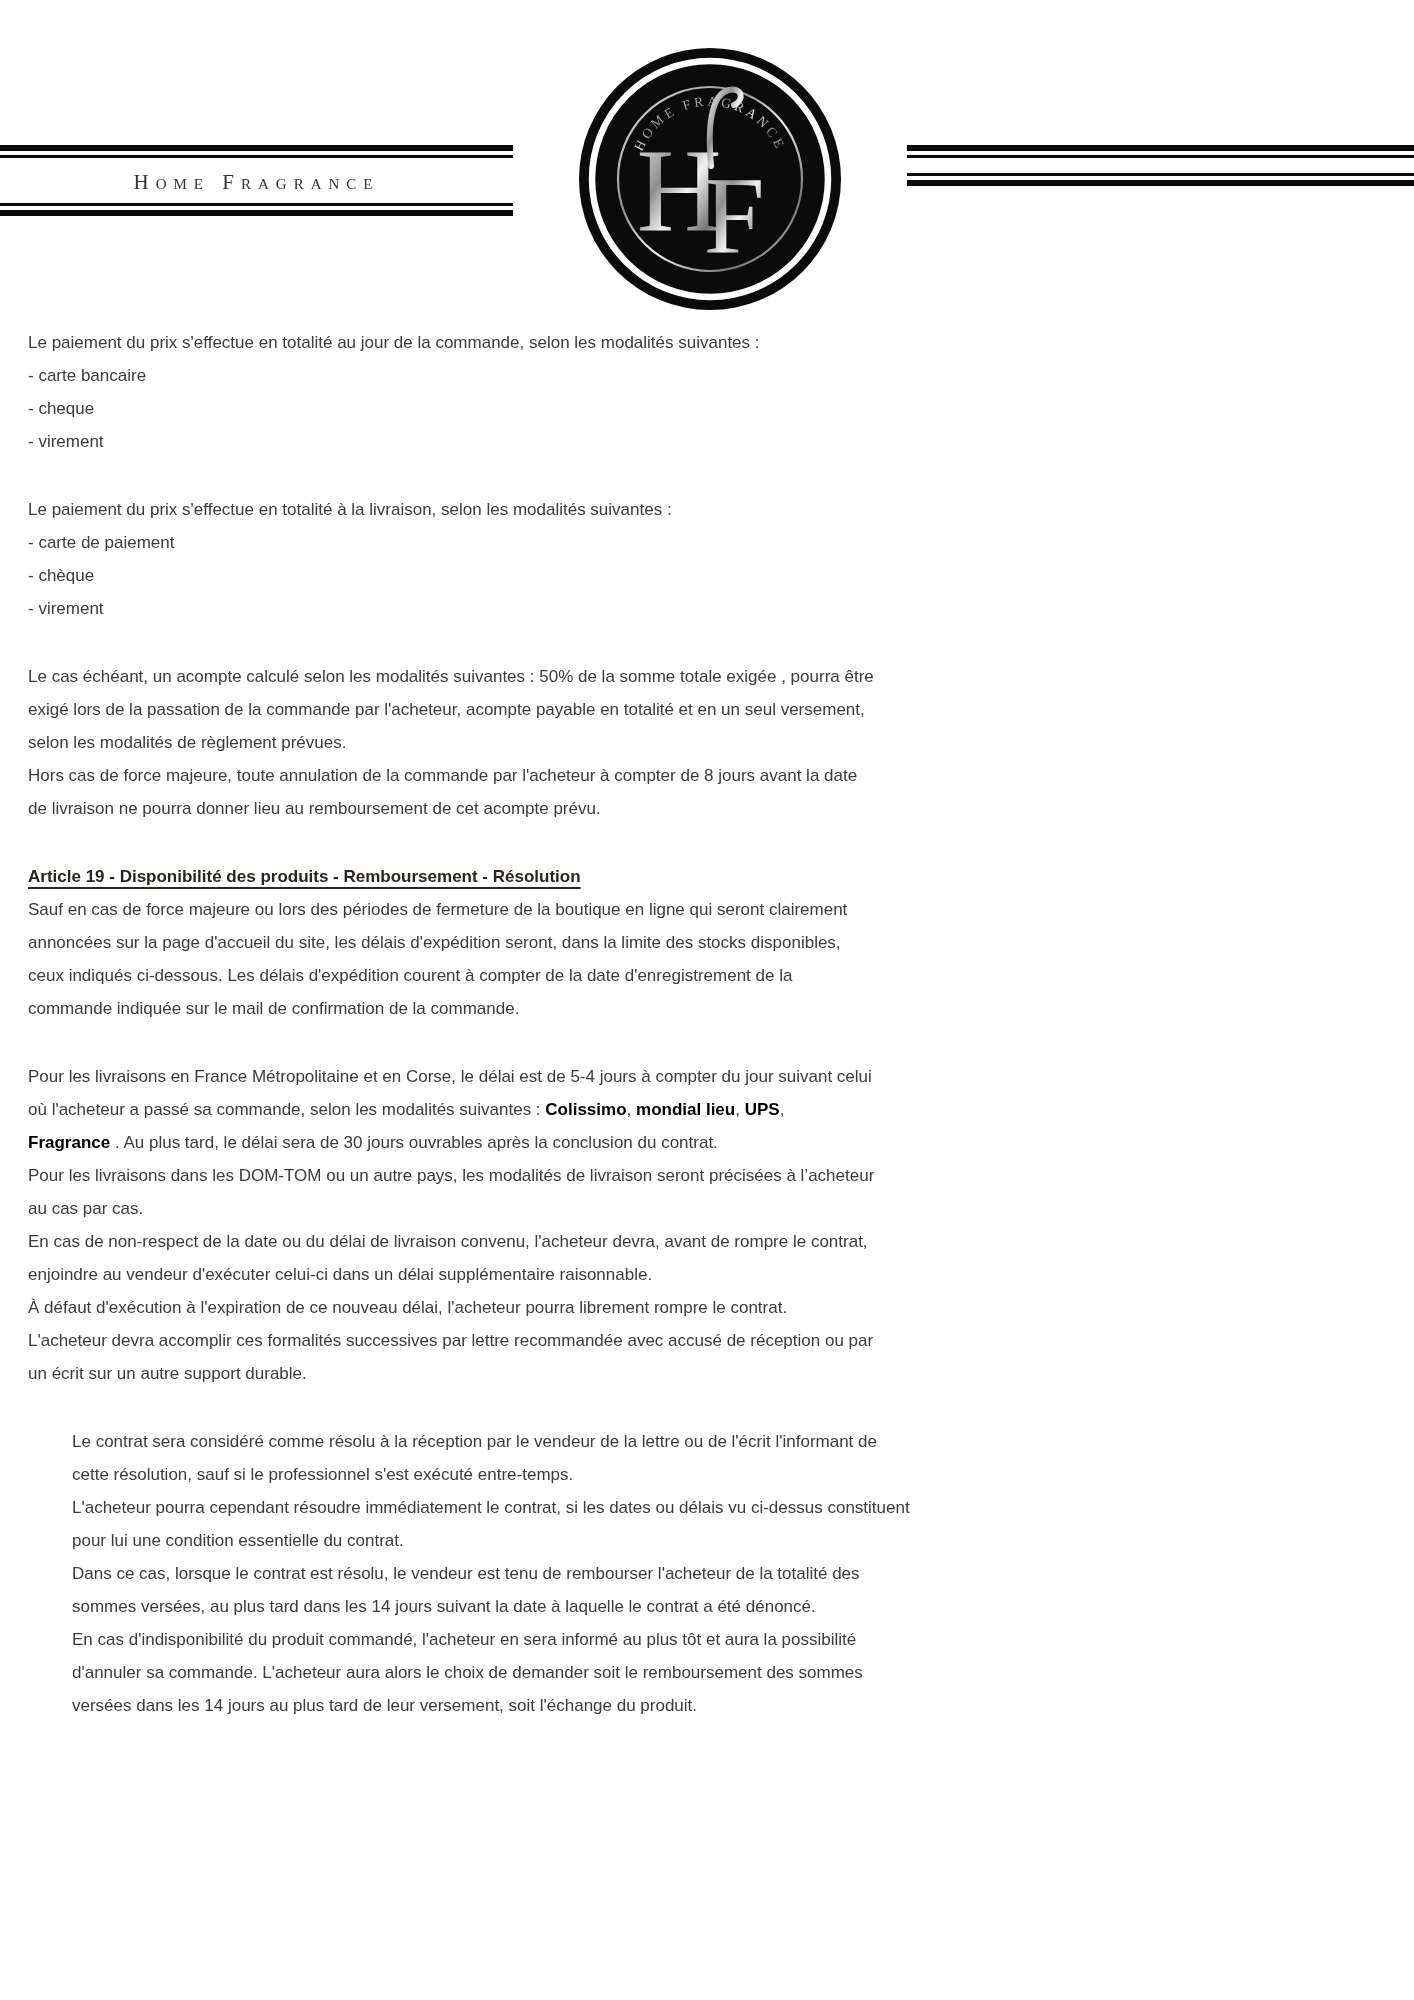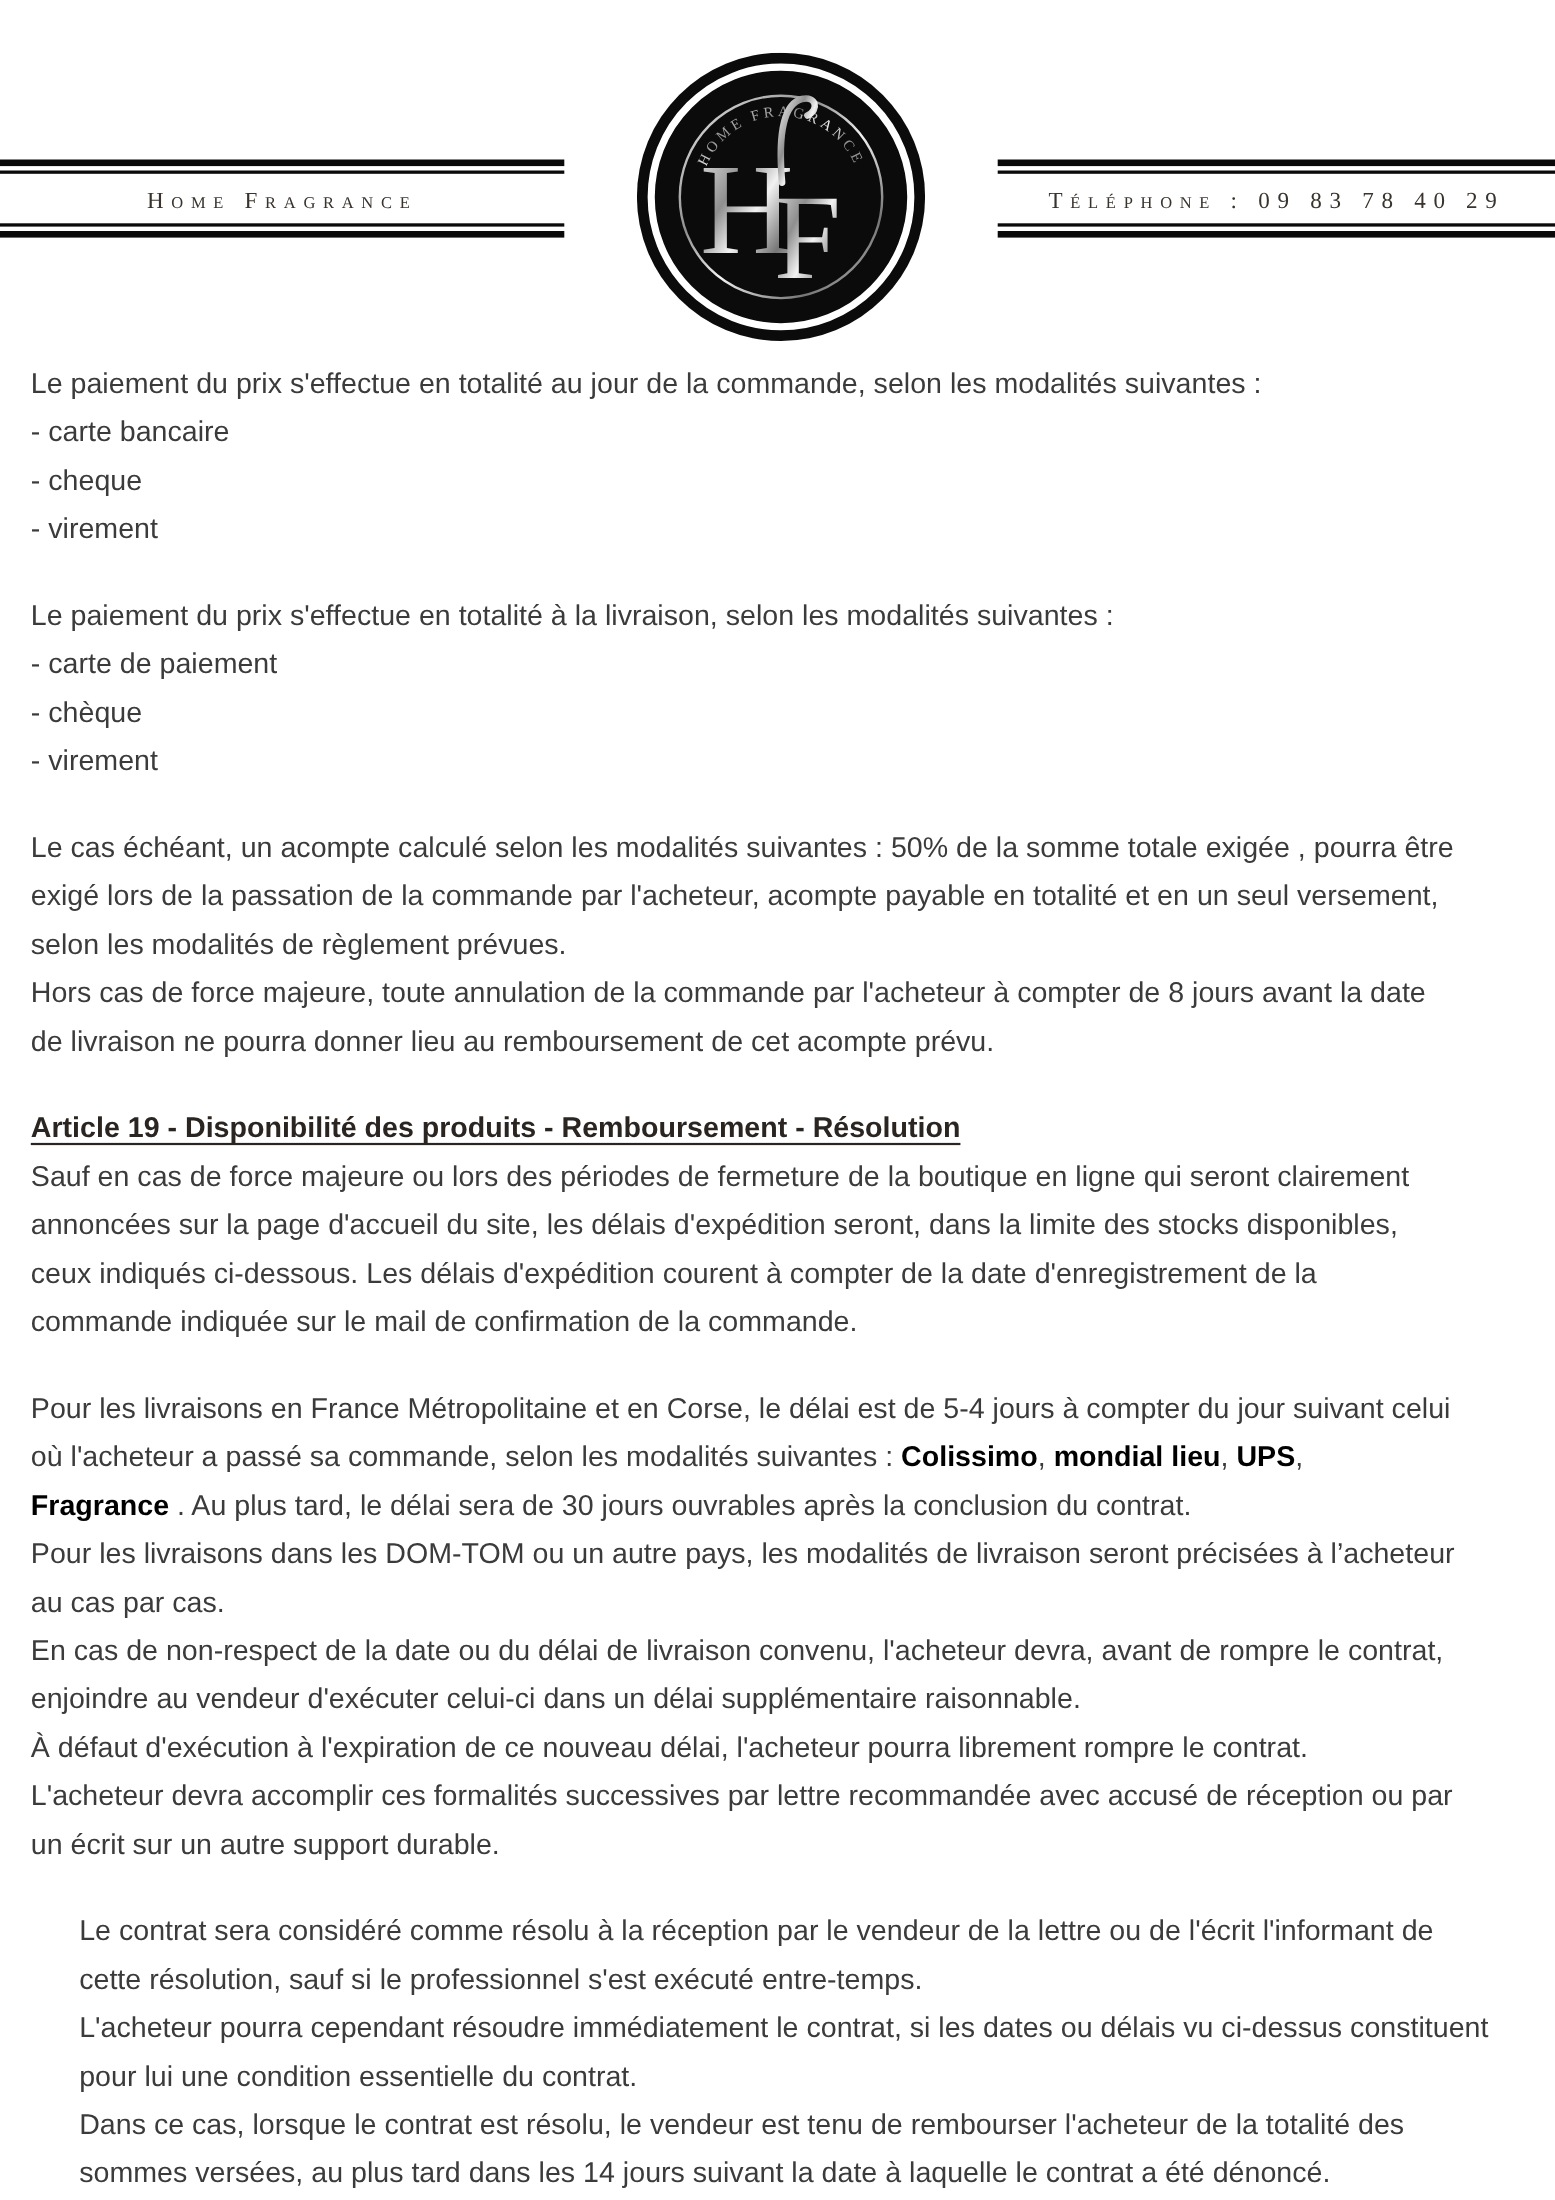--- a/index.html
+++ b/index.html
@@ -22,21 +22,21 @@
     font-variant:small-caps;
     font-size:21px; line-height:30px; letter-spacing:7px;
     color:#38332d; white-space:nowrap;
   }
   .logo-wrap { position:absolute; left:579px; top:48px; width:262px; height:262px; }
   .logo-wrap svg { display:block; }
 
   
   .content { padding:76px 24px 0 28px; }
   .para, .heading {
-    font-size:26px; line-height:44px; color:#3b3b3b;
+    font-size:17px; line-height:33px; color:#3b3b3b;
     white-space:pre-line; margin:0 0 35px 0;
   }
   .para .b { font-weight:700; color:#000000; }
   .heading {
     font-weight:700; color:#2a2521; margin-bottom:0;
     text-decoration:underline; text-decoration-thickness:2px; text-underline-offset:5px;
   }
   .para:last-child { margin-bottom:0;margin-left:44px; }
 </style>
 </head>
@@ -50,21 +50,20 @@
       <div class="rule"></div>
       <div class="band-text">
         <div class="band-line">Home Fragrance</div>
       </div>
       <div class="rule rule-bottom"></div>
     </div>
 
     <div class="band band-right">
       <div class="rule"></div>
       <div class="band-text">
-        <div class="band-line">Téléphone : 09 83 78 40 29</div>
       </div>
       <div class="rule rule-bottom"></div>
     </div>
 
     <div class="logo-wrap">
       <svg width="262" height="262" viewBox="0 0 262 262">
         <defs>
           <linearGradient id="silver" x1="0" y1="0" x2="1" y2="1">
             <stop offset="0" stop-color="#ededed"></stop>
             <stop offset="0.35" stop-color="#8f8f8f"></stop>

